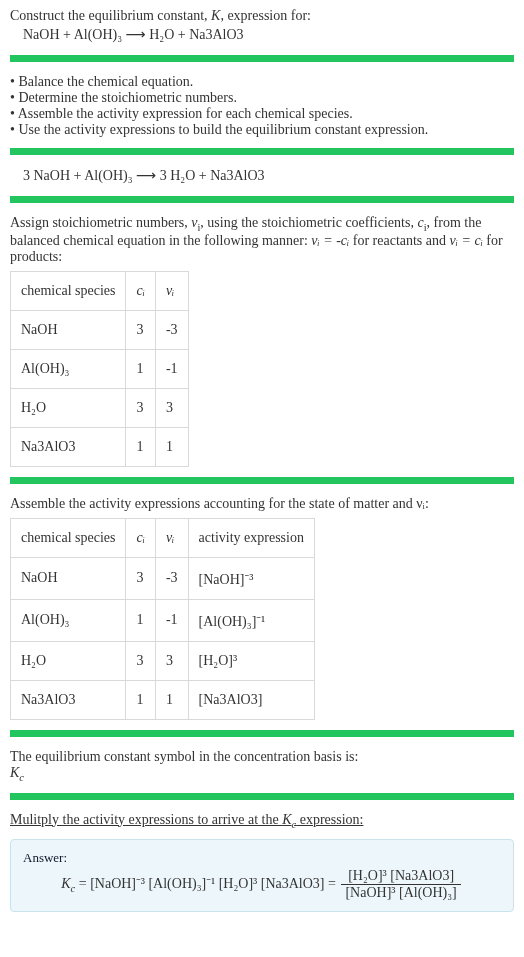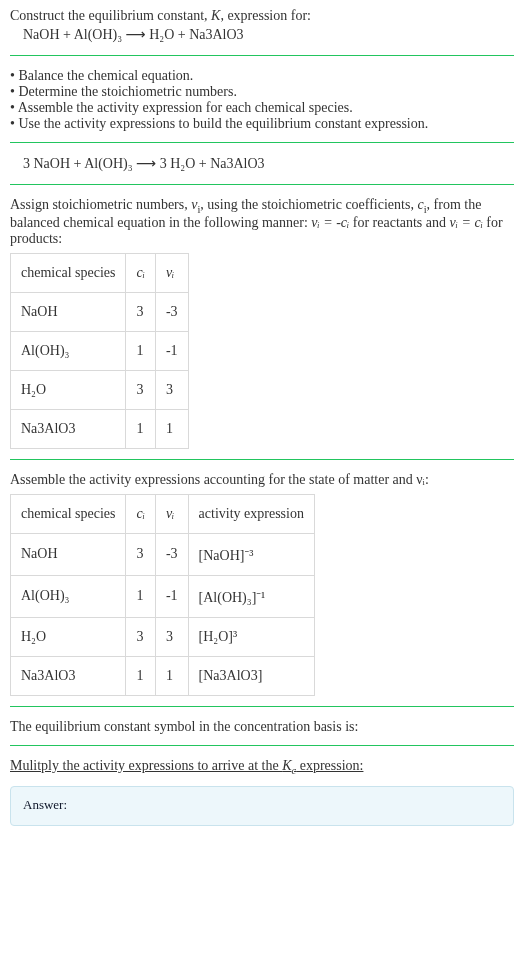--- a/index.html
+++ b/index.html
@@ -6,21 +6,21 @@
     font-family: Georgia, 'Times New Roman', serif;
     font-size: 14px;
     color: #333;
     margin: 0;
     padding: 8px 10px;
     width: 524px;
     box-sizing: border-box;
     background: #fff;
   }
   .section {
-    border-bottom: 1px solid #22c55e;
+    border-bottom: 7px solid #22c55e;
     padding-bottom: 10px;
     margin-bottom: 12px;
   }
   .section:last-of-type {
     border-bottom: none;
   }
   .eq-line {
     margin: 2px 13px;
   }
   sub { font-size: 0.75em; vertical-align: sub; }
@@ -149,21 +149,27 @@
           <td>1</td>
           <td>1</td>
           <td>[Na3AlO3]</td>
         </tr>
   </tbody>
     </table>
 </div>
 
 <div class="section">
   <div>The equilibrium constant symbol in the concentration basis is:</div>
+  <div>
+    <span class="italic">K</span><sub class="italic">c</sub>
+  </div>
 </div>
 
 <div class="section" style="border-bottom:none; margin-bottom:4px; padding-bottom:4px;text-decoration:underline;">
   <span>Mulitply the activity expressions to arrive at the </span><span class="italic">K</span><sub class="italic">c</sub><span> expression:</span>
 </div>
 
 <div class="answer-box">
   <div class="label">Answer:</div>
+  <div style="text-align:center;">
+    <span class="italic">K</span><sub class="italic">c</sub><span> = </span><span>[NaOH]⁻³ [Al(OH)₃]⁻¹ [H₂O]³ [Na3AlO3]</span><span> = </span><span class="frac"><span class="num">[H₂O]³ [Na3AlO3]</span><span class="den">[NaOH]³ [Al(OH)₃]</span></span>
+  </div>
 </div>
 
 </body></html>

